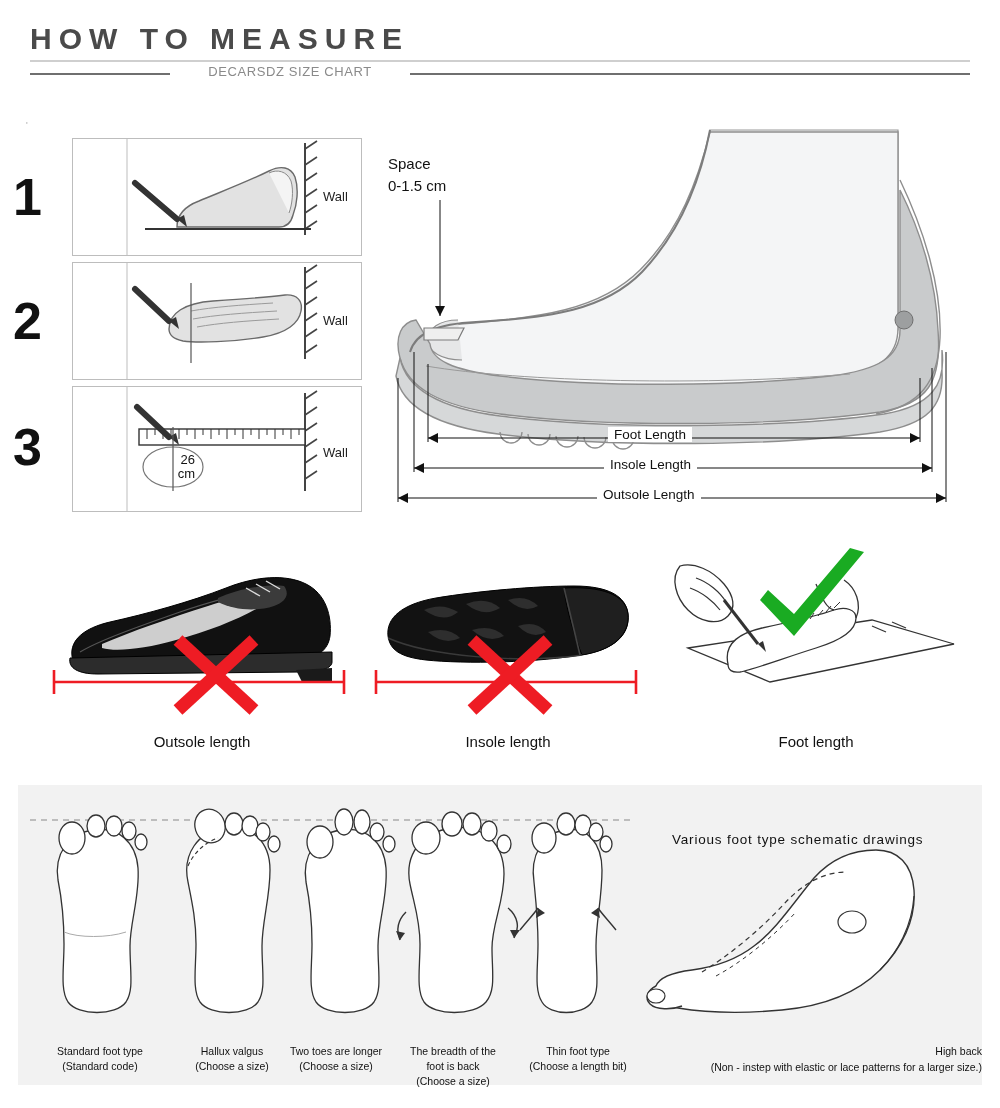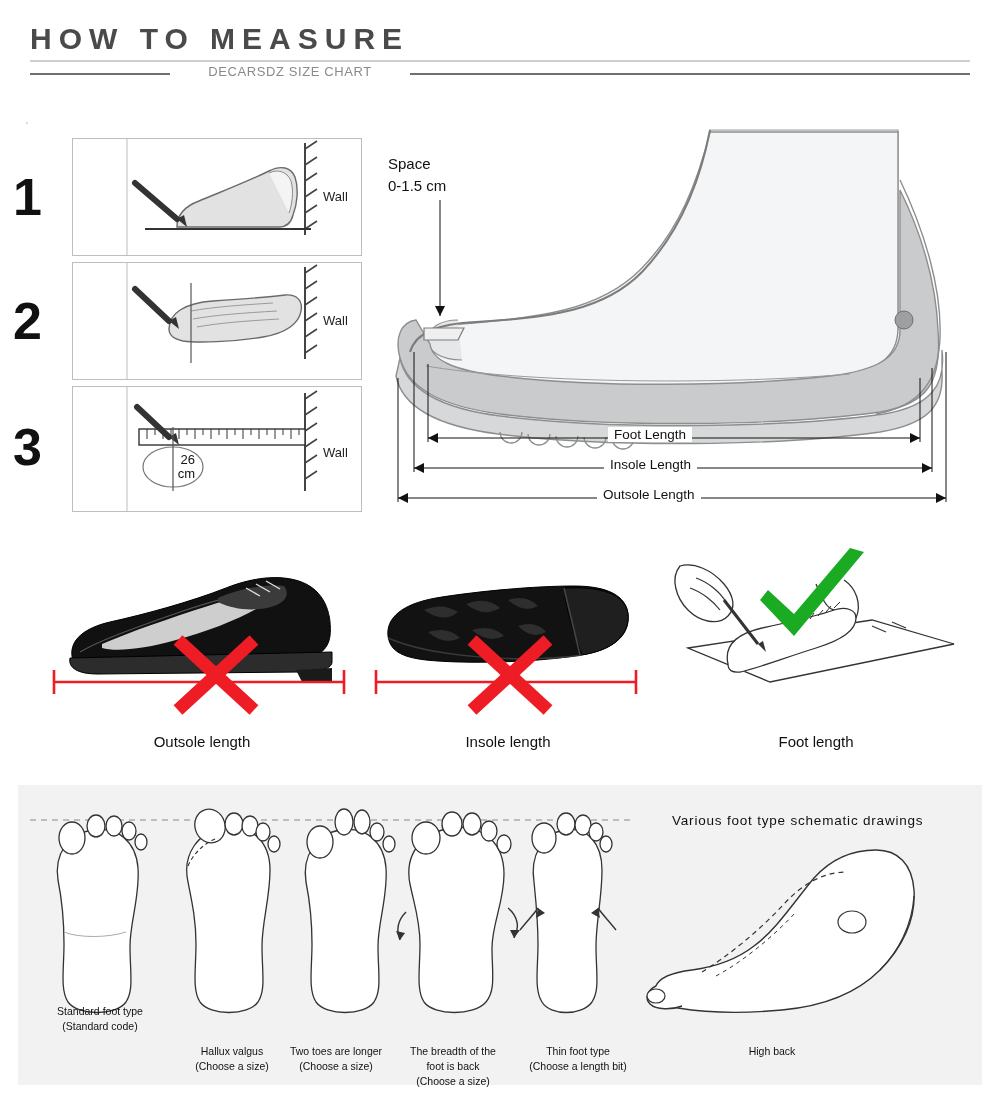--- a/index.html
+++ b/index.html
@@ -103,38 +103,38 @@
 
   
   .foot-panel {
     position: absolute;
     left: 18px; top: 785px;
     width: 964px; height: 300px;
     background: #f2f2f2;
   }
   .foot-panel-title {
     position: absolute;
-    left: 672px; top: 813px;
+    left: 672px; top: 832px;
     font-size: 13.5px;
     color: #111;
     letter-spacing: 0.8px;
   }
   .foot-cap {
     position: absolute;
     font-size: 10.5px;
     color: #111;
     text-align: center;
     line-height: 1.45;
     width: 128px;
   }
   .highback-cap {
     position: absolute;
     font-size: 10.5px;
     color: #111;
-    text-align: center;
+    text-align: right;
     line-height: 1.5;
     width: 420px;
   }
   svg { display: block; }
   .abs { position: absolute; }
 </style>
 </head>
 <body>
 
 <div id="page">
@@ -454,21 +454,21 @@
                C82 212, 44 212, 34 198 C26 186, 30 164, 30 140
                C30 116, 28 96, 24 76 Z" fill="#fff" stroke="#333" stroke-width="1.3"></path>
       <ellipse cx="38" cy="34" rx="13" ry="16" fill="#fff" stroke="#333" stroke-width="1.3"></ellipse>
       <ellipse cx="62" cy="22" rx="9" ry="11" fill="#fff" stroke="#333" stroke-width="1.3"></ellipse>
       <ellipse cx="80" cy="22" rx="8" ry="10" fill="#fff" stroke="#333" stroke-width="1.3"></ellipse>
       <ellipse cx="95" cy="27" rx="7" ry="9" fill="#fff" stroke="#333" stroke-width="1.3"></ellipse>
       <ellipse cx="107" cy="38" rx="6" ry="8" fill="#fff" stroke="#333" stroke-width="1.3"></ellipse>
       <path d="M30 128 C44 134, 74 134, 92 128" fill="none" stroke="#aaa" stroke-width="1"></path>
     </svg>
   </div>
-  <div class="foot-cap" style="left:36px; top:1004px;">
+  <div class="foot-cap" style="left:36px; top:1044px;">
     <div>Standard foot type</div>
     <div>(Standard code)</div>
   </div>
 
   <div class="abs" style="left:166px; top:804px;">
     <svg width="126" height="216" viewBox="0 0 126 216">
       <path d="M22 78 C16 50, 32 28, 58 24 C86 20, 104 38, 104 66
                C104 94, 96 118, 96 142 C96 168, 100 186, 92 198
                C82 212, 44 212, 34 198 C26 186, 30 164, 30 140
                C30 116, 26 98, 22 78 Z" fill="#fff" stroke="#333" stroke-width="1.3"></path>
@@ -567,15 +567,16 @@
 
       <path d="M72 126 C98 110, 128 86, 154 58 C172 38, 194 26, 216 26" fill="none" stroke="#333" stroke-width="1.2" stroke-dasharray="5 4"></path>
       <path d="M86 130 C112 116, 142 92, 166 66" fill="none" stroke="#333" stroke-width="1" stroke-dasharray="4 4"></path>
 
       <path d="M250 124 C268 106, 282 80, 284 50" fill="none" stroke="#333" stroke-width="1.2"></path>
     </svg>
   </div>
 
   <div class="highback-cap" style="left:562px; top:1044px;">
     <div>High back</div>
+    <div>(Non - instep with elastic or lace patterns for a larger size.)</div>
   </div>
 
 </div>
 
 </body></html>

